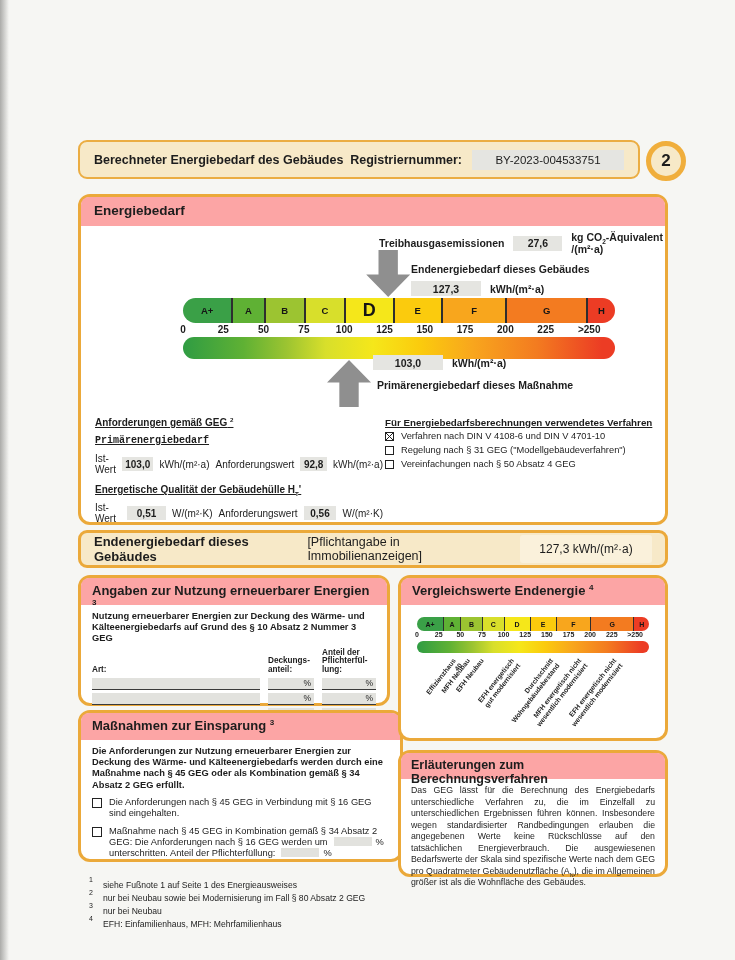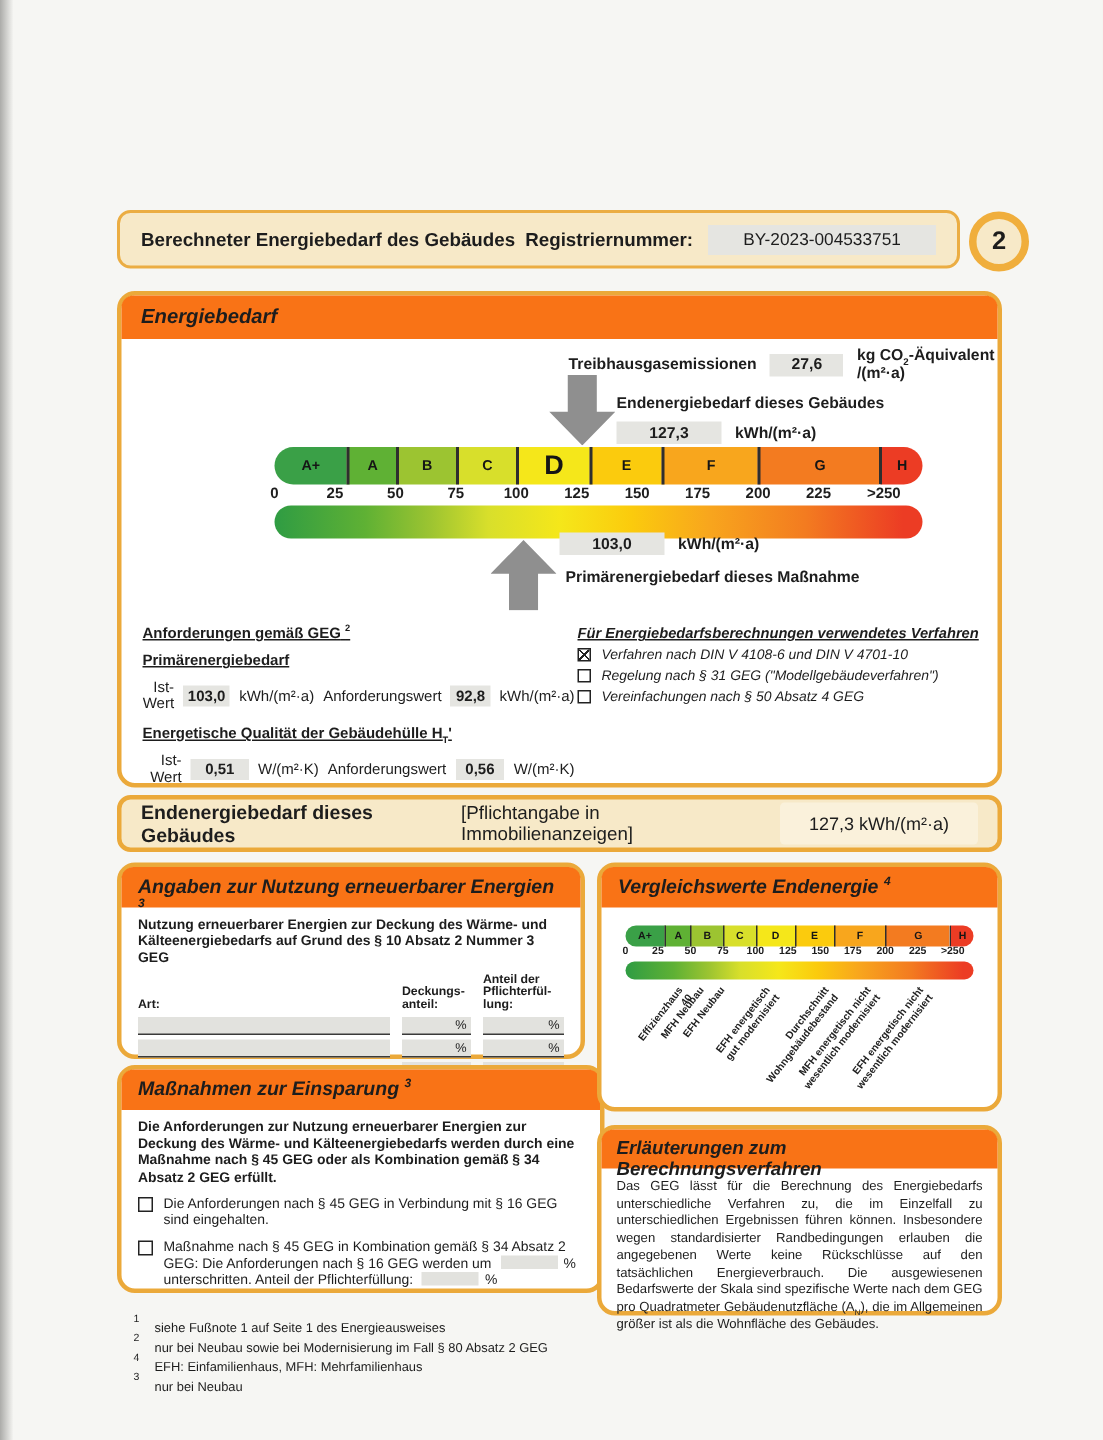--- a/index.html
+++ b/index.html
@@ -4,21 +4,21 @@
 <style>
   * { margin:0; padding:0; box-sizing:border-box; }
   html,body { width:735px; height:960px; }
   body { font-family:"Liberation Sans","DejaVu Sans",sans-serif; color:#1d1d1d; background:#f1f1ee; }
   .screen { position:relative; width:735px; height:960px; overflow:hidden;
             background:linear-gradient(100deg,#ececе9 0%,#f6f6f3 6%,#f8f8f5 100%); background-color:#f6f6f3; }
   .screen::before { content:""; position:absolute; left:0; top:0; bottom:0; width:9px; z-index:9;
             background:linear-gradient(90deg,rgba(50,50,48,.38),rgba(50,50,48,0)); pointer-events:none; }
 
   .gbox { position:absolute; background:#fff; border:3px solid #EBA93A; border-radius:12px; }
-  .box-hd { background:#f97316; border-radius:8px 8px 0 0; font-weight:bold;font-style:italic; }
+  .box-hd { background:#fca5a5; border-radius:8px 8px 0 0; font-weight:bold; }
   .val-box { background:#E5E5E1; display:flex; align-items:center; justify-content:center; font-weight:bold; }
   sup { font-size:.62em; vertical-align:super; line-height:0; }
   sub { font-size:.62em; vertical-align:sub; line-height:0; }
 
   
   #title-box { position:absolute; left:85px; top:53px; width:570px; height:77px; background:#fff;
                border:4px solid #EBA93A; border-radius:14px; }
   .title-row { display:flex; align-items:flex-end; gap:15px; padding:1px 0 0 18px; }
   .main-title { font-size:41px; line-height:45px; font-weight:bold; letter-spacing:-.5px; }
   .sub-title { font-size:15px; font-weight:bold; padding-bottom:8px; }
@@ -61,31 +61,31 @@
   .grad { height:22px; border-radius:11px;
           background:linear-gradient(90deg,#2f9c43 0%,#5fb134 14%,#9cc431 24%,#d8df2b 33%,#f5e71a 44%,#fbcb0d 55%,#f8a61d 67%,#f37b20 82%,#ec3c24 97%); }
 
   #prim-val { position:absolute; left:292px; top:158px; display:flex; align-items:center; gap:9px; font-size:10.5px; font-weight:bold; }
   #prim-val .val-box { width:70px; height:15px; font-size:10.5px; }
   #prim-label { position:absolute; left:296px; top:182px; font-size:10.5px; font-weight:bold; }
 
   #anforderungen { position:absolute; left:14px; top:220px; width:288px; font-size:10px; }
   .u-head { font-weight:bold; text-decoration:underline; }
   #anforderungen .u-head { margin-bottom:7px; }
-  .vals-row { display:flex; align-items:center; gap:6px; margin:4px 0 9px;text-align:right; }
+  .vals-row { display:flex; align-items:center; gap:6px; margin:4px 0 9px; }
   .val-sm { width:52px; height:14px; background:#E5E5E1; display:flex; align-items:center; justify-content:center; font-weight:bold; font-size:10px; }
   .gap-l { margin-left:0; }
   .cb { display:inline-block; width:10px; height:10px; border:1.4px solid #222; background:#fff; flex:none; position:relative; }
   .cb.checked { background:
       linear-gradient(45deg,transparent 44%,#222 44%,#222 56%,transparent 56%),
       linear-gradient(-45deg,transparent 44%,#222 44%,#222 56%,transparent 56%), #fff; }
   .sommer-row { display:flex; align-items:center; gap:10px; margin-top:8px; }
   .sommer-row .opt { margin-left:52px; display:flex; align-items:center; gap:7px; font-size:10px; }
 
-  #verfahren { position:absolute; left:304px; top:220px; width:278px; font-size:9.3px;font-style:italic; }
+  #verfahren { position:absolute; left:304px; top:220px; width:278px; font-size:9.3px; }
   #verfahren .u-head { font-size:9.8px; margin-bottom:3px; }
   .chk-row { display:flex; gap:7px; margin-top:2.5px; align-items:flex-start; line-height:11.6px; }
   .chk-row .cb { margin-top:1px; width:9px; height:9px; }
 
   
   #pflicht-bar { position:absolute; left:78px; top:530px; width:590px; height:38px; background:#F7E9C8;
                  border:3px solid #EBA93A; border-radius:9px; display:flex; align-items:center; gap:9px; padding:0 13px; }
   .p-label { font-weight:bold; font-size:13px; }
   .p-bracket { font-size:12.5px; }
   .p-spacer { flex:1; }
@@ -215,21 +215,21 @@
     </div>
 
     <div id="prim-val">
       <span class="val-box">103,0</span>
       <span>kWh/(m²·a)</span>
     </div>
     <div id="prim-label">Primärenergiebedarf dieses Maßnahme</div>
 
     <div id="anforderungen">
       <div class="u-head"><span>Anforderungen gemäß GEG</span> <sup>2</sup></div>
-      <div class="u-head" style="font-weight:bold;">Primärenergiebedarf</div>
+      <div class="u-head" style="font-weight:bold;font-family:Liberation Mono, monospace;">Primärenergiebedarf</div>
       <div class="vals-row">
         <span>Ist-Wert</span>
         <span class="val-sm">103,0</span>
         <span>kWh/(m²·a)</span>
         <span class="gap-l">Anforderungswert</span>
         <span class="val-sm" style="width:44px;">92,8</span>
         <span>kWh/(m²·a)</span>
       </div>
       <div class="u-head"><span>Energetische Qualität der Gebäudehülle H</span><sub>T</sub><span>'</span></div>
       <div class="vals-row">
@@ -390,22 +390,22 @@
   <div id="footnotes">
       <div class="fn-row">
         <sup>1</sup>
         <span>siehe Fußnote 1 auf Seite 1 des Energieausweises</span>
       </div>
       <div class="fn-row">
         <sup>2</sup>
         <span>nur bei Neubau sowie bei Modernisierung im Fall § 80 Absatz 2 GEG</span>
       </div>
       <div class="fn-row">
+        <sup>3</sup>
+        <span>nur bei Neubau</span>
+      </div>
+      <div class="fn-row">
         <sup>4</sup>
         <span>EFH: Einfamilienhaus, MFH: Mehrfamilienhaus</span>
       </div>
-      <div class="fn-row">
-        <sup>3</sup>
-        <span>nur bei Neubau</span>
-      </div>
     </div>
 
 </div>
 
 </body></html>

